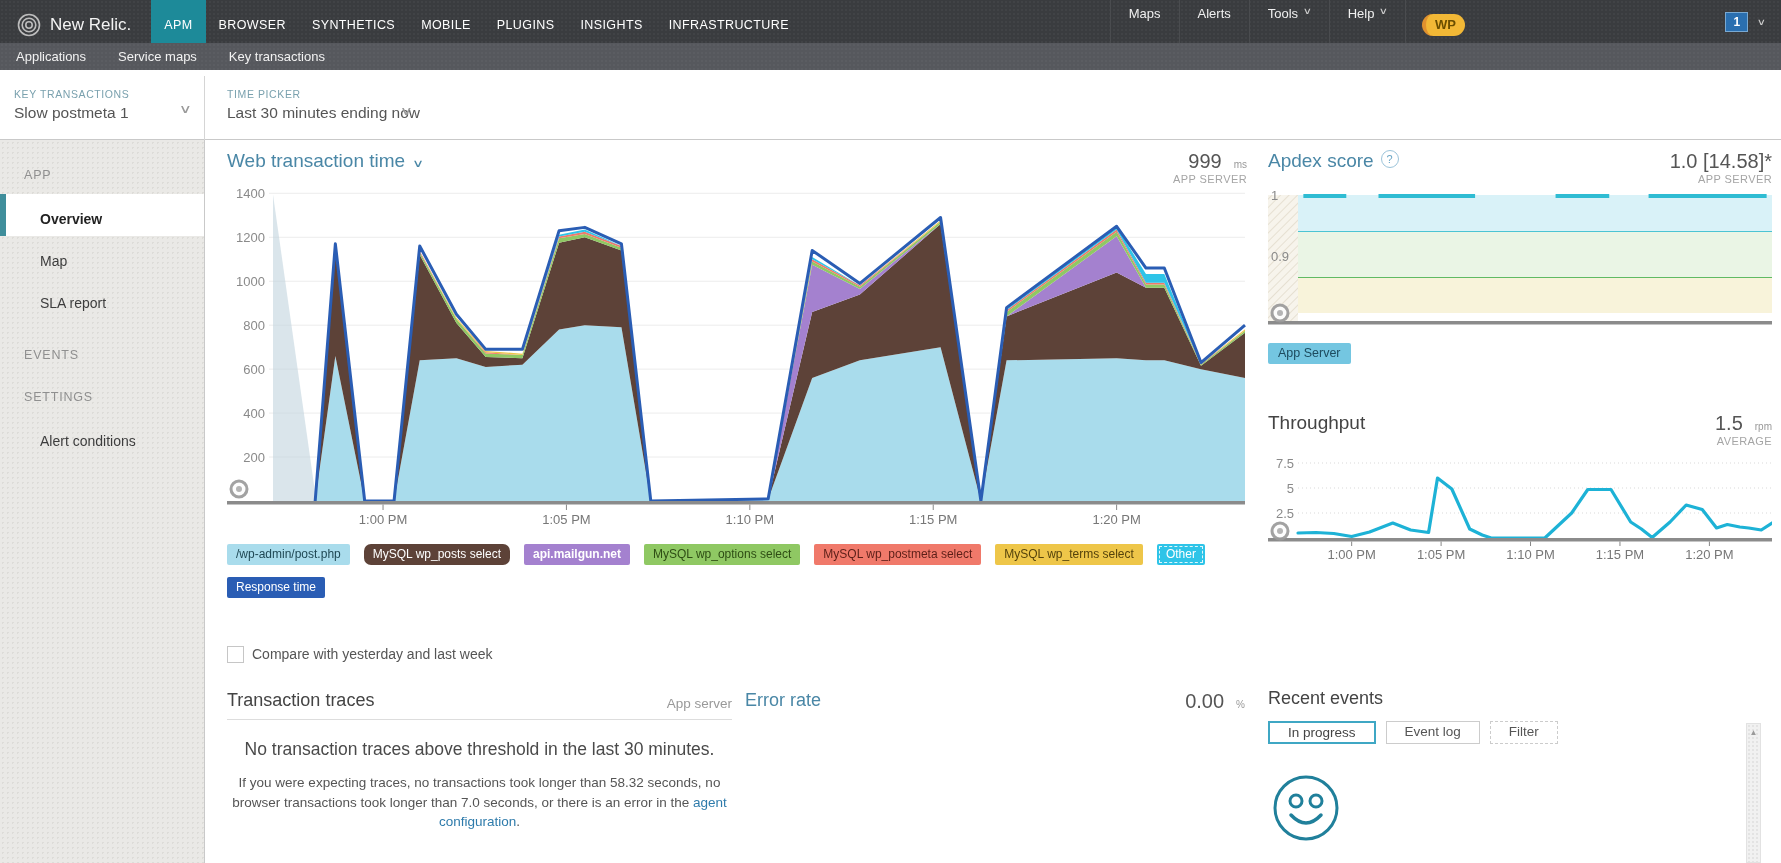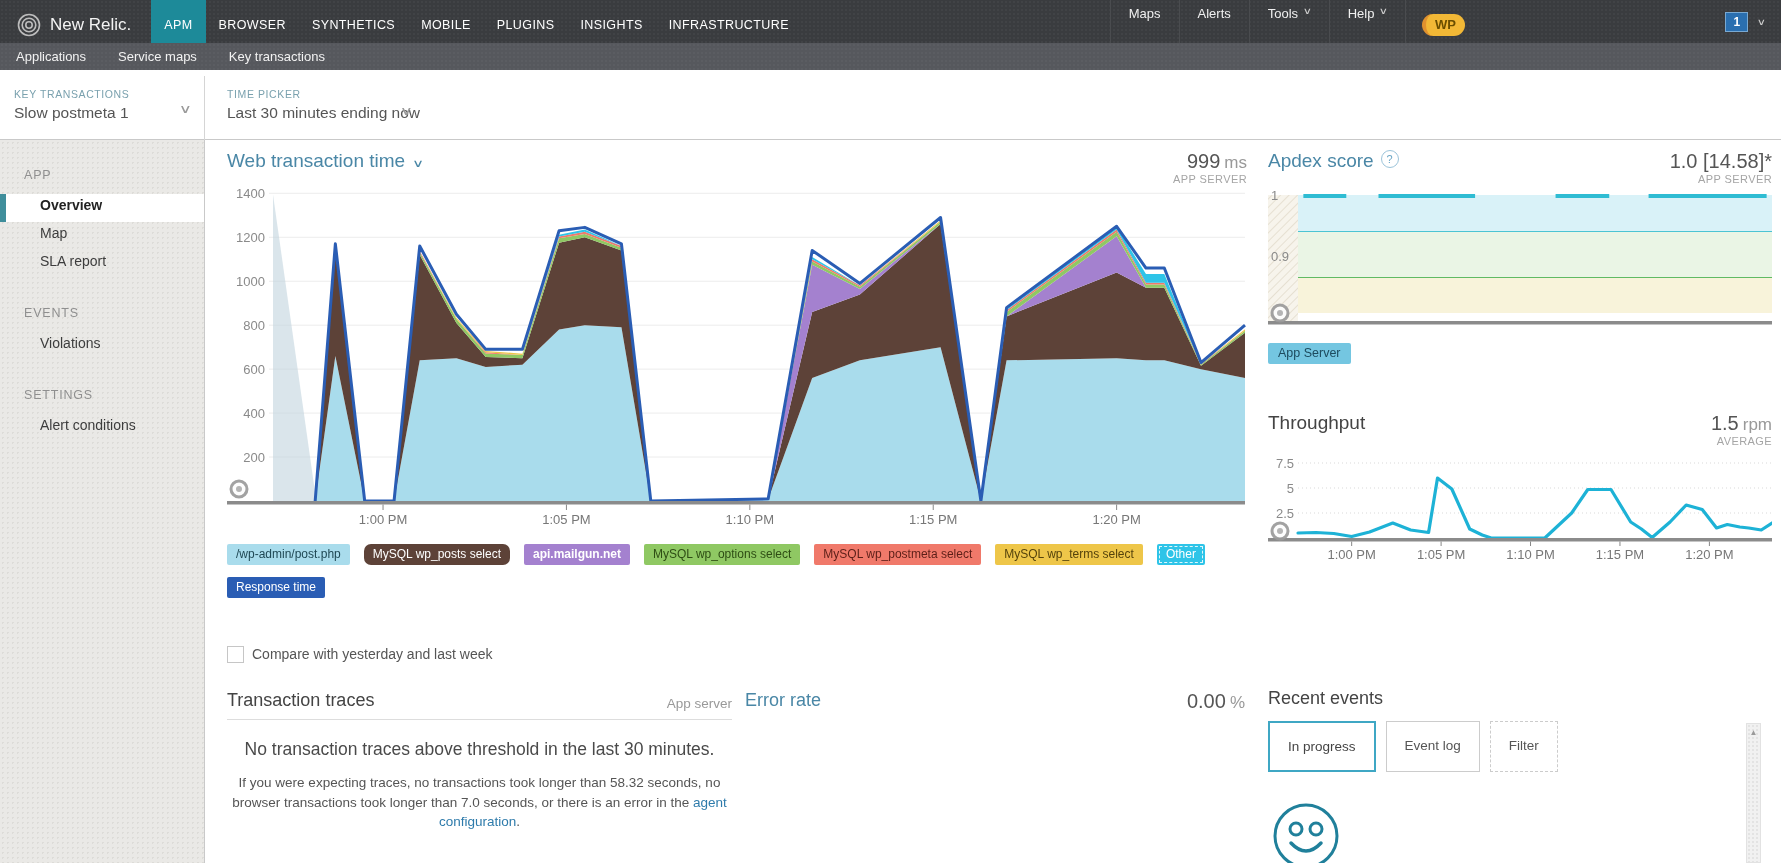--- a/index.html
+++ b/index.html
@@ -36,31 +36,31 @@
   .picker-label{font-size:10.5px;color:#7aa1ae;letter-spacing:.6px}
   .picker-value{font-size:15.5px;color:#555;margin-top:4px}
   .kt-chev{position:absolute;right:14px;top:26px;color:#9a9a9a;font-size:12px;transform:scaleX(1.5)}
   .tp-picker{position:absolute;left:227px;top:12px;cursor:pointer}
   .tp-chev{position:absolute;left:175px;top:16px;color:#9a9a9a;font-size:12px;transform:scaleX(1.5)}
   
   .sidebar{position:absolute;top:140px;left:0;width:205px;height:723px;background:#eae9e6;
            background-image:radial-gradient(#dddcd8 1px,transparent 1px);background-size:5px 5px;
            border-right:1px solid #c9c9c9;box-sizing:border-box}
   .side-header{margin:28px 0 12px 24px;font-size:12.5px;color:#8f8f8f;letter-spacing:.8px}
-  .side-item{padding:3px 0 9px 40px;font-size:14px;color:#3d3d3d;cursor:pointer}
+  .side-item{padding:17px 0 9px 40px;font-size:14px;color:#3d3d3d;cursor:pointer}
   .side-item.active{background:#fff;border-left:6px solid #3f8e9b;padding-left:34px;font-weight:bold;color:#222;
                     background-image:none}
   
   .wtt-panel{position:absolute;left:227px;top:150px;width:1020px}
   .panel-head{display:flex;align-items:flex-start}
   .panel-title{font-size:19px;color:#4a87a6;cursor:pointer}
   .head-chev{color:#4a87a6;font-size:11px;margin:7px 0 0 9px;transform:scaleX(1.5)}
   .head-right{margin-left:auto;text-align:right;line-height:1.15}
   .big-val{font-size:20px;color:#555}
-  .unit{font-size:17px;color:#999;margin-left:4px}
+  .unit{font-size:10px;color:#999;margin-left:12px}
   .scope{font-size:11px;color:#a5a5a5;letter-spacing:.4px}
   svg{display:block}
   .legend-row{display:flex;flex-wrap:wrap;gap:14px;margin-top:10px}
   .legend-row+.legend-row{margin-top:12px}
   .badge{font-size:12px;padding:3px 9px 4px;border-radius:2px;cursor:pointer;white-space:nowrap}
   .badge.dashed{outline:1px dashed rgba(255,255,255,.85);outline-offset:-3px}
   .compare-row{margin-top:48px;display:flex;align-items:center;gap:8px}
   .checkbox{width:15px;height:15px;border:1px solid #c6c6c6;background:#fff;cursor:pointer}
   .compare-label{font-size:14px;color:#555}
   .right-col{position:absolute;left:1268px;top:150px;width:504px}
@@ -75,21 +75,21 @@
   .tt-title{font-size:18px;color:#444}
   .tt-tab{margin-left:auto;font-size:13.5px;color:#999;cursor:pointer}
   .tt-msg{margin-top:16px;font-size:17.5px;color:#4a4a4a;text-align:center;line-height:1.55}
   .tt-hint{margin-top:10px;font-size:13.5px;color:#555;text-align:center;line-height:1.45}
   .link{color:#2e7bab;cursor:pointer}
   .er-panel{position:absolute;left:745px;top:690px;width:500px;display:flex;align-items:flex-start}
   .er-title{font-size:18px;color:#4a87a6}
   .re-panel{position:absolute;left:1268px;top:688px;width:478px}
   .re-title{font-size:18px;color:#444}
   .re-tabs{display:flex;gap:10px;margin-top:12px}
-  .re-tab{font-size:13.5px;color:#555;padding:16px 18px;background:#fff;border:1px solid #ccc;cursor:pointer}
+  .re-tab{font-size:13.5px;color:#555;padding:2px 18px;background:#fff;border:1px solid #ccc;cursor:pointer}
   .re-tab.active{border:2px solid #3fa7c4;color:#444}
   .re-tab.filter{border:1px dashed #ccc}
   .smiley-wrap{margin-top:26px;text-align:center}
   
   .scrollbar{position:absolute;left:1746px;top:723px;width:15px;height:140px;background:#f1f1f1;
              border:1px solid #e2e2e2;box-sizing:border-box;cursor:pointer;
              background-image:radial-gradient(#e3e3e3 1px,transparent 1px);background-size:4px 4px}
   .scroll-arrow{color:#9a9a9a;font-size:8px;text-align:center;padding-top:4px}
 </style>
 </head>
@@ -156,21 +156,20 @@
     <span class="tp-chev">∨</span>
   </div>
 </div>
 
 <div class="sidebar">
   <div class="side-header">APP</div>
   <div class="side-item active">Overview</div>
   <div class="side-item">Map</div>
   <div class="side-item">SLA report</div>
   <div class="side-header">EVENTS</div>
-  <div class="side-item">Violations</div>
   <div class="side-header">SETTINGS</div>
   <div class="side-item">Alert conditions</div>
 </div>
 
 <div class="wtt-panel">
   <div class="panel-head">
     <span class="panel-title">Web transaction time</span>
     <span class="head-chev">∨</span>
     <span class="head-right">
       <span class="big-val">999</span><span class="unit">ms</span>

